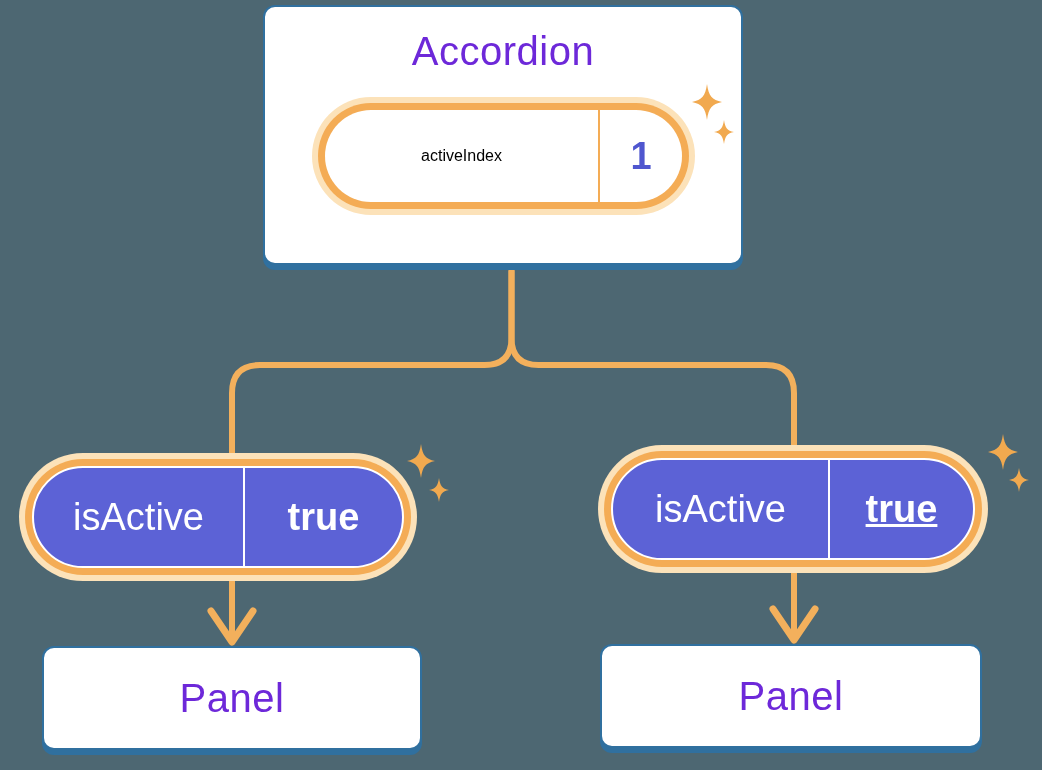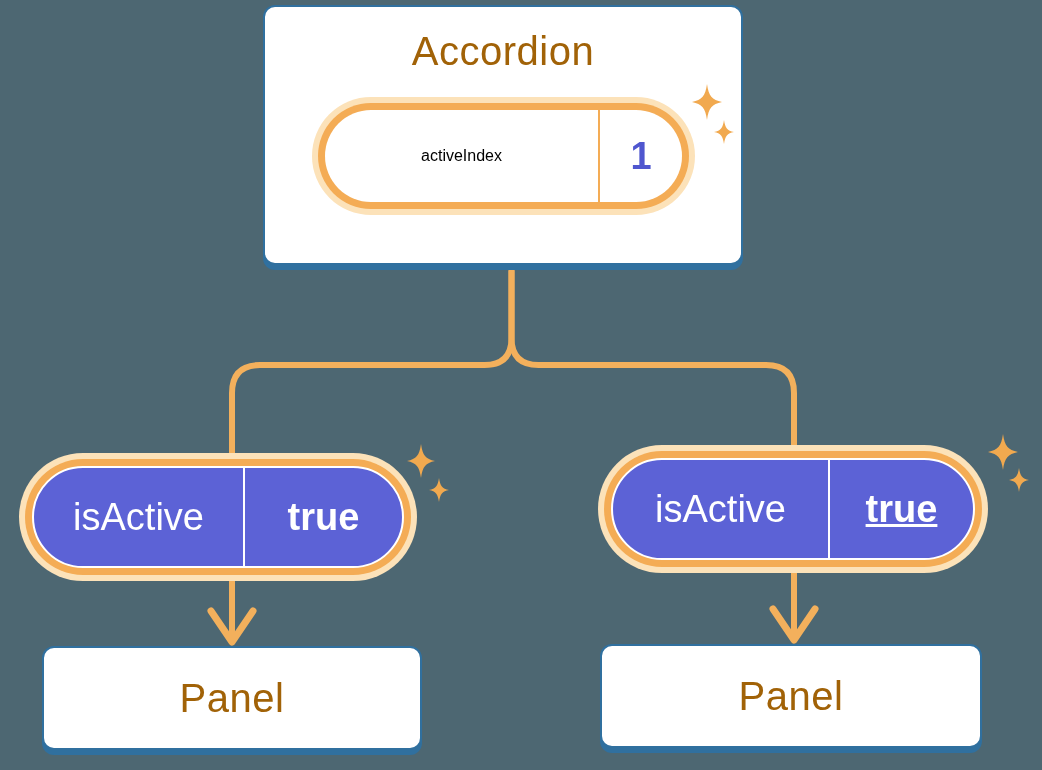--- a/index.html
+++ b/index.html
@@ -14,21 +14,21 @@
   svg.layer{position:absolute;left:0;top:0;pointer-events:none;}
   #connectors{z-index:1;}
   #sparkles{z-index:3;}
 
   .card{
     position:absolute;z-index:2;box-sizing:border-box;
     background:#FFFFFF;border:2px solid #30709F;border-radius:12px;
     box-shadow:0 5px 0 0 #30709F;
   }
   .card-title{
-    text-align:center;color:#a16207;font-size:40px;font-weight:500;
+    text-align:center;color:#6d28d9;font-size:40px;font-weight:500;
     letter-spacing:0.5px;
   }
   #accordion-card .card-title{margin-top:22px;}
 
   .panel-card{display:flex;align-items:center;justify-content:center;}
 
   .pill-ring{
     position:absolute;z-index:2;box-sizing:border-box;
     background:#F4AC55;border-radius:999px;padding:7px;
     box-shadow:0 0 0 6px #FCE2B9;display:flex;

